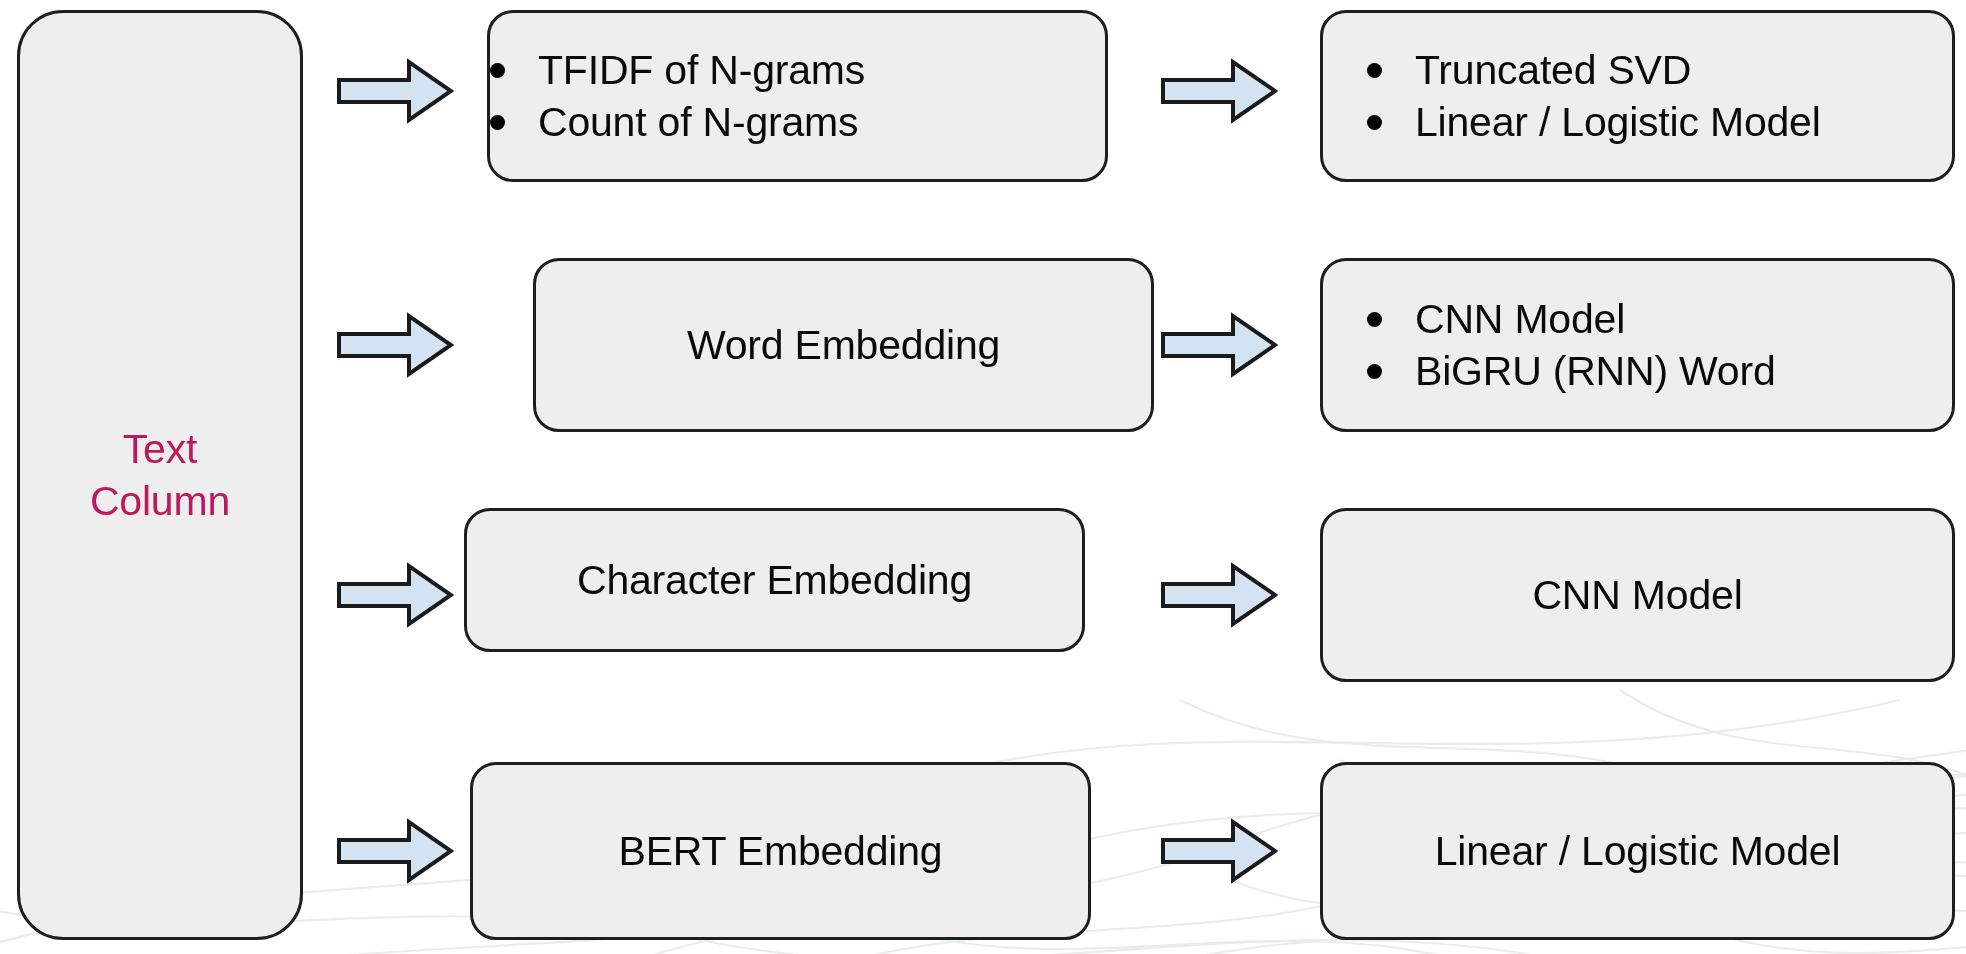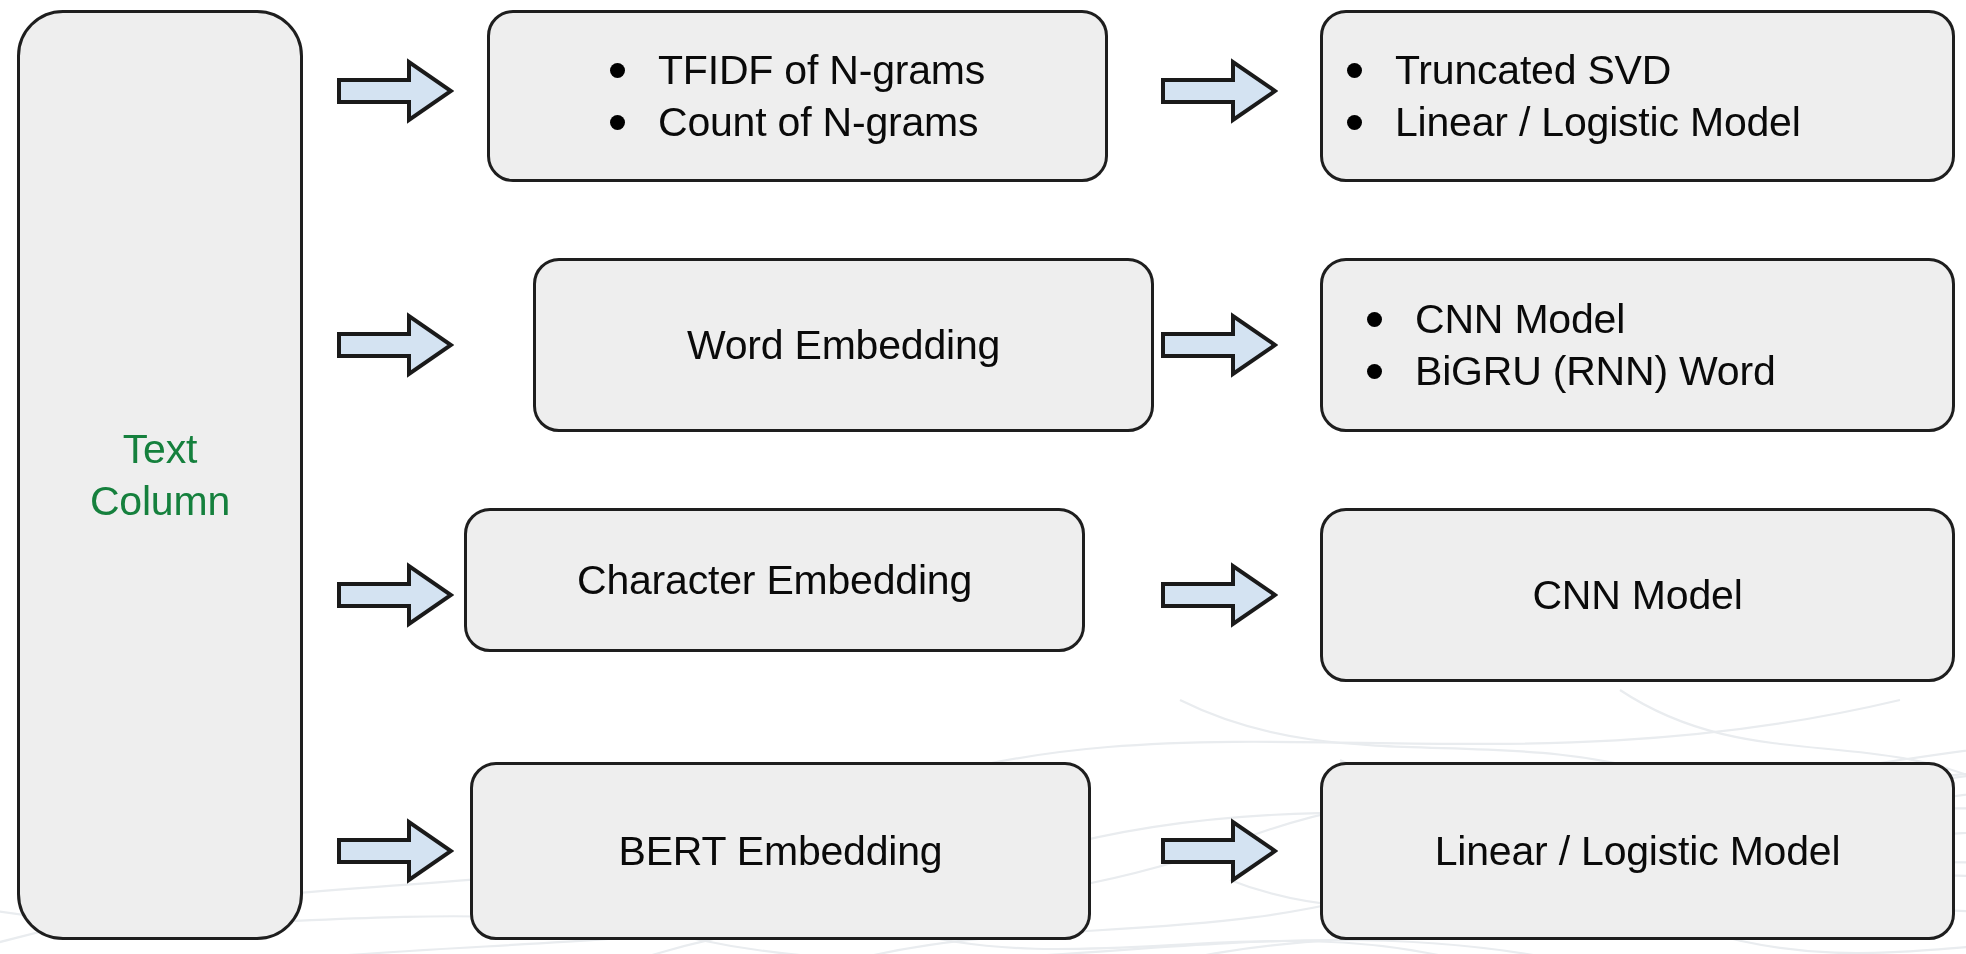--- a/index.html
+++ b/index.html
@@ -65,21 +65,21 @@
     margin-top: 19px;
     margin-right: 33px;
   }
   .arrow {
     position: absolute;
     z-index: 2;
   }
   .tall-label {
     font-size: 41px;
     line-height: 1.28;
-    color: #15803d;
+    color: #be185d;
     text-align: center;
     white-space: pre-line;
     letter-spacing: -0.2px;
   }
 </style>
 </head>
 <body>
 
 <div id="canvas">
 
@@ -106,38 +106,38 @@
   <div class="node" style="left:17px; top:10px; width:286px; height:930px; border-radius:46px;">
     <div class="tall-label">Text
 Column</div>
   </div>
 
   <svg class="arrow" style="left:336px; top:58px; width:118px; height:66px;" viewBox="0 0 118 66">
     <polygon points="3,22 73,22 73,4 115,33 73,62 73,44 3,44" fill="#d4e3f2" stroke="#1a1a1a" stroke-width="4" stroke-linejoin="miter"></polygon>
   </svg>
 
   <div class="node" style="left:487px; top:10px; width:621px; height:172px;">
-    <ul class="bullet-list" style="padding-left:120px;">
+    <ul class="bullet-list" style="">
       <li>
         <span class="bullet-dot"></span>
         <span>TFIDF of N-grams</span>
       </li>
       <li>
         <span class="bullet-dot"></span>
         <span>Count of N-grams</span>
       </li>
     </ul>
   </div>
 
   <svg class="arrow" style="left:1160px; top:58px; width:118px; height:66px;" viewBox="0 0 118 66">
     <polygon points="3,22 73,22 73,4 115,33 73,62 73,44 3,44" fill="#d4e3f2" stroke="#1a1a1a" stroke-width="4" stroke-linejoin="miter"></polygon>
   </svg>
 
   <div class="node" style="left:1320px; top:10px; width:635px; height:172px;">
-    <ul class="bullet-list" style="padding-left:24px;">
+    <ul class="bullet-list" style="padding-left:44px;">
       <li>
         <span class="bullet-dot"></span>
         <span>Truncated SVD</span>
       </li>
       <li>
         <span class="bullet-dot"></span>
         <span>Linear / Logistic Model</span>
       </li>
     </ul>
   </div>

